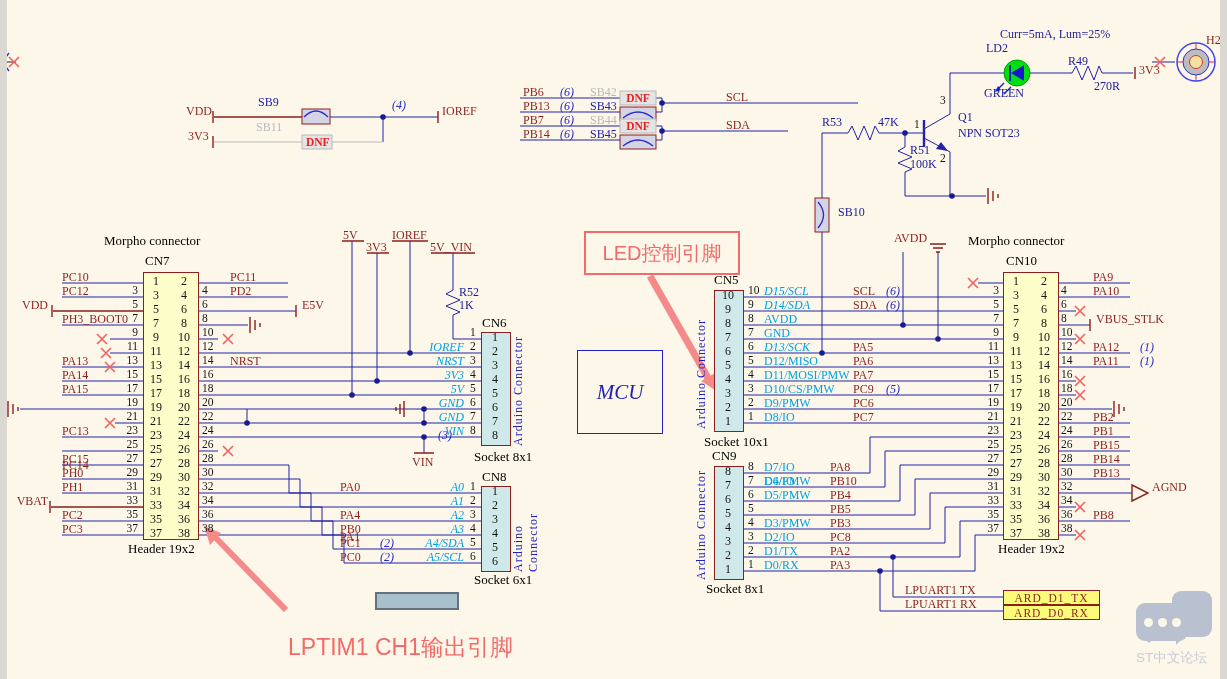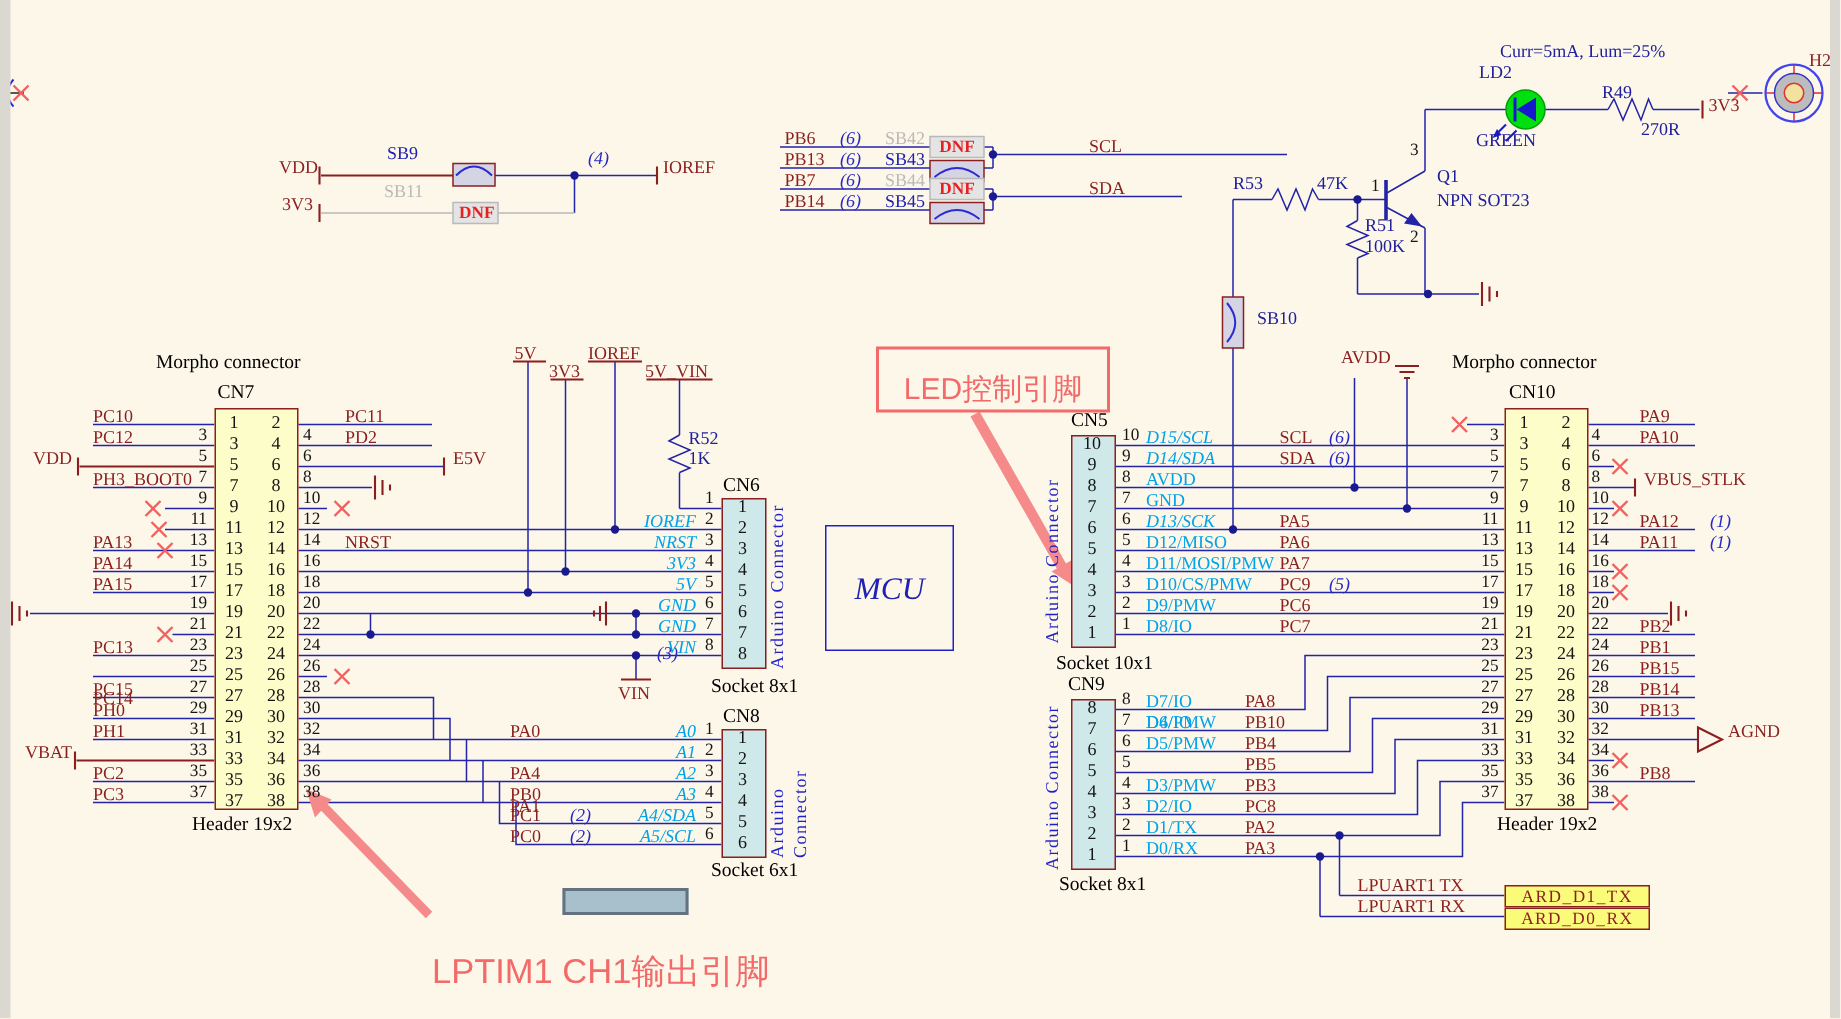--- a/index.html
+++ b/index.html
@@ -18,25 +18,25 @@
   .nv{color:#20209a;}
   .ttl{color:#000000;font-size:13px;}
   .sbb{color:#2020b0;}
   .sbg{color:#b9b9b9;}
   .dnf{color:#e82020;font-weight:bold;font-size:11.5px;}
   .connbox{position:absolute;border:1px solid #8b1f1f;}
   .yel{background:#fdfdc9;}
   .cyanbox{background:#cfe9ea;}
   .vside{position:absolute;writing-mode:vertical-rl;transform:rotate(180deg);
          color:#1f1fc8;font:12px "Liberation Serif",serif;letter-spacing:1px;}
-  #mcu-box{position:absolute;left:550px;top:350px;width:84px;height:82px;border:1.5px solid #2020cc;
+  #mcu-box{position:absolute;left:577px;top:350px;width:84px;height:82px;border:1.5px solid #2020cc;
            display:flex;align-items:center;justify-content:center;}
   #mcu-box span{font:italic 21px "Liberation Serif",serif;color:#2020b4;}
   #led-callout{position:absolute;left:584px;top:231px;width:152px;height:40px;border:2px solid #f26a6a;
-           display:flex;align-items:flex-end;justify-content:center;}
+           display:flex;align-items:center;justify-content:center;}
   #led-callout span{font:20px "Liberation Sans",sans-serif;color:#f26a6a;}
   #lptim-note{position:absolute;left:288px;top:632px;font:23px "Liberation Sans",sans-serif;color:#f26a6a;}
   .ardbox{position:absolute;left:1003px;width:97px;height:15px;background:#fbfb7a;border:1px solid #8b1f1f;
           display:flex;align-items:center;justify-content:center;box-sizing:border-box;}
   .ardbox span{font:11.5px "Liberation Serif",serif;color:#8b1f1f;letter-spacing:1px;}
   .grayrect{position:absolute;left:375px;top:592px;width:80px;height:14px;background:#a8bfcc;border:2px solid #63727e;}
   
   #wm{position:absolute;left:1128px;top:583px;width:96px;height:90px;}
   #wm .b1{position:absolute;left:44px;top:8px;width:40px;height:46px;background:#b9c0cf;border-radius:9px;}
   #wm .b1:after{content:"";position:absolute;left:4px;bottom:-8px;border:8px solid transparent;border-top-color:#b9c0cf;border-left-color:#b9c0cf;}
@@ -213,20 +213,29 @@
     </div>
 
   <div id="mcu-box">
       <span>MCU</span>
     </div>
   <div id="led-callout">
       <span>LED控制引脚</span>
     </div>
   <span id="lptim-note">LPTIM1 CH1输出引脚</span>
 
+  <div id="wm">
+    <div class="b1"></div>
+    <div class="b2">
+        <i></i>
+        <i></i>
+        <i></i>
+      </div>
+    <div class="t">ST中文论坛</div>
+  </div>
 
   <div id="labels">
       <span class="lb ml" style="left: 62px; top: 270px;">PC10</span>
       <span class="lb in" style="left: 156px; top: 274px; transform: translateX(-50%);">1</span>
       <span class="lb in" style="left: 184px; top: 274px; transform: translateX(-50%);">2</span>
       <span class="lb ml" style="left: 230px; top: 270px;">PC11</span>
       <span class="lb ml" style="left: 62px; top: 284px;">PC12</span>
       <span class="lb pn" style="left: 138px; top: 284px; transform: translateX(-100%);">3</span>
       <span class="lb in" style="left: 156px; top: 288px; transform: translateX(-50%);">3</span>
       <span class="lb in" style="left: 184px; top: 288px; transform: translateX(-50%);">4</span>

